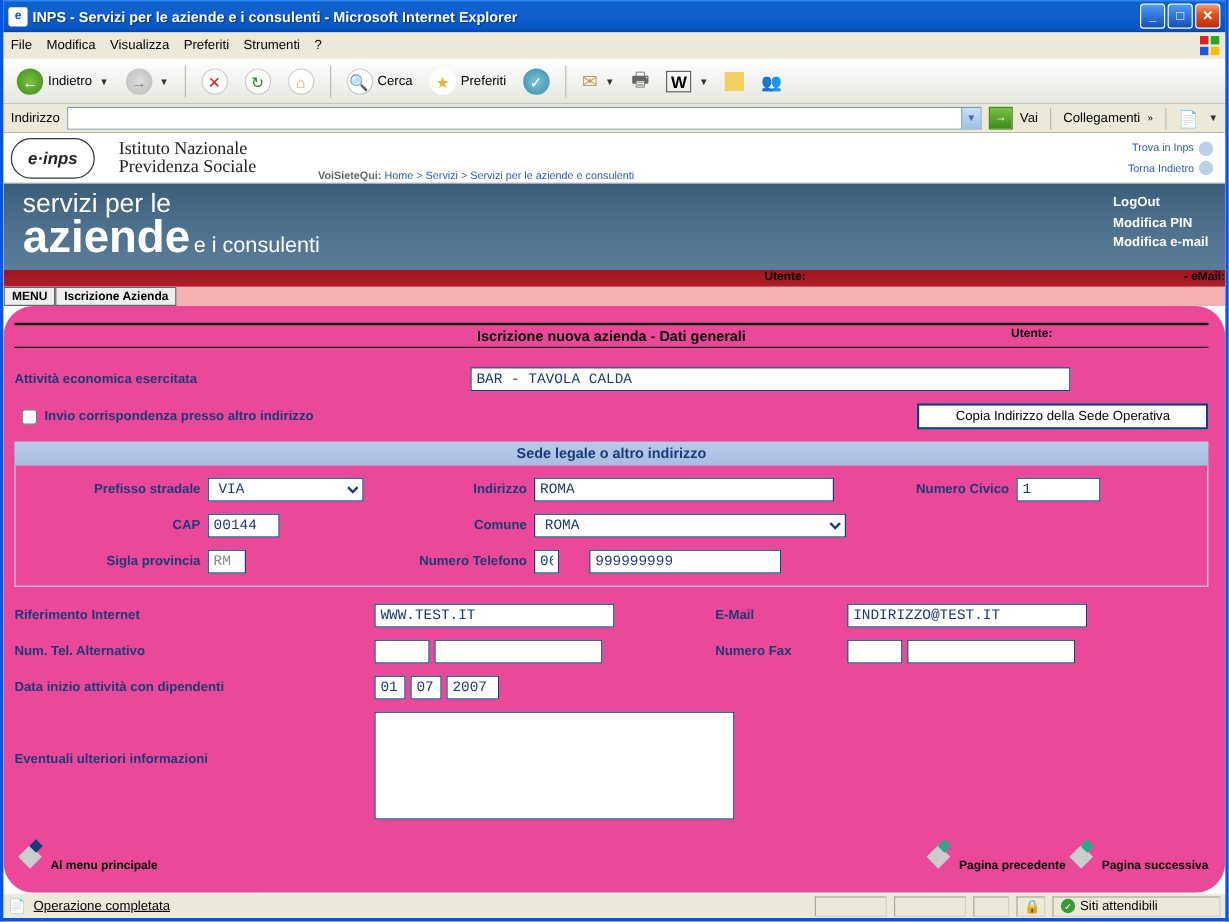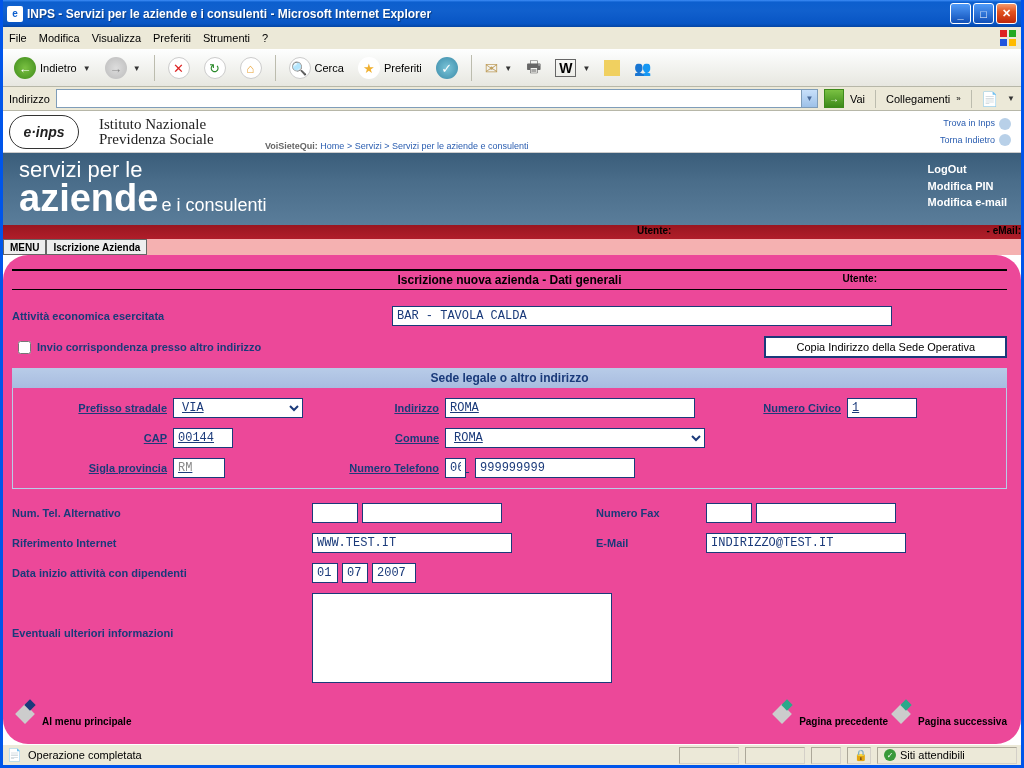--- a/index.html
+++ b/index.html
@@ -62,36 +62,36 @@
 .form-title .ut { position:absolute; right: 130px; font-size:10px; }
 .hr2 { border-top: 1px solid #000; margin-bottom: 16px; }
 
 .row { display:flex; align-items:center; margin-bottom: 10px; }
 .lbl { color:#1a3a7a; }
 input.f, select.f { border:1px solid #1a3a7a; height:20px; font-family: 'Courier New', monospace; font-size:12px; color:#1a3a7a; padding:0 4px; background:#fff; }
 input.f[readonly]{ color:#888; }
 .btn-copy { border:2px solid #1a3a7a; background:#fff; color:#000; font-size:11px; padding:3px 30px; font-weight:normal; }
 
 .section-h { background: linear-gradient(to bottom,#b8cce8,#a8bcE0); text-align:center; color:#1a3a7a; padding:3px 0; font-size:12px; }
-.section-body { border:1px solid #b8cce8; border-top:none; padding: 10px 14px; text-decoration: underline; }
+.section-body { border:1px solid #b8cce8; border-top:none; padding: 10px 14px; }
 .grid { display:grid; grid-template-columns: 140px 140px 120px 260px 130px 90px; gap: 10px 6px; align-items:center; }
 .grid .r { text-align:right; }
 
 textarea.f { border:1px solid #1a3a7a; font-family:'Courier New',monospace; font-size:12px; resize:none; }
 
 .footer-nav { display:flex; padding: 8px 0 10px 0; }
 .fnav { display:flex; align-items:flex-end; gap:4px; color:#000; font-size:10px; cursor:pointer; }
 .fnav .dia { width: 26px; height: 26px; position:relative; }
 .dia::before { content:''; position:absolute; width:14px; height:14px; background:#ccc; transform:rotate(45deg); left:6px; top:6px; }
 .dia.blue::after { content:''; position:absolute; width:8px; height:8px; background:#1a3a7a; transform:rotate(45deg); left:14px; top:0; }
 .dia.teal::after { content:''; position:absolute; width:8px; height:8px; background:#2aa88a; transform:rotate(45deg); left:14px; top:0; }
 
 .statusbar { height: 21px; background:#ece9d8; border-top:1px solid #fff; display:flex; align-items:center; font-size:11px; padding:0 4px; gap:6px; }
 .statusbar .cell { border:1px solid #d4d0c8; border-top-color:#aca899; border-left-color:#aca899; height:17px; padding:0 6px; display:flex;align-items:center; }
-.statusbar .flex { flex:1; }
+.statusbar .flex { flex:1;text-decoration:underline; }
 .lock { color:#c08000; font-size:11px; }
 .tick { width:12px;height:12px;border-radius:50%;background:#3a9a3a;color:#fff;display:inline-flex;align-items:center;justify-content:center;font-size:8px;margin-right:4px; }
 .caret { font-size:8px; margin-left:2px; color:#333; }
 </style>
 </head>
 <body>
 
 <div class="xp-window">
 
   <div class="titlebar">
@@ -260,47 +260,47 @@
           <input class="f" style="width: 70px;" value="1">
 
           <span class="lbl r">CAP</span>
           <input class="f" style="width: 60px;" value="00144">
           <span class="lbl r">Comune</span>
           <select class="f" style="width:260px"><option>ROMA</option></select>
           <span></span>
             <span></span>
 
           <span class="lbl r">Sigla provincia</span>
-          <input class="f" readonly="" style="width: 52px;" value="RM">
+          <input class="f" readonly="" style="width: 32px;" value="RM">
           <span class="lbl r">Numero Telefono</span>
           <div>
             <input class="f" style="width: 21px;" value="06">
-            <input class="f" style="width: 160px; margin-left: 6px;" value="999999999">
+            <input class="f" style="width: 160px; margin-left: 22px;" value="999999999">
           </div>
           <span></span>
             <span></span>
         </div>
       </div>
 
       <div style="height:14px"></div>
+
+      <div class="row">
+        <span class="lbl" style="width:300px">Riferimento Internet</span>
+        <input class="f" style="width: 200px;" value="WWW.TEST.IT">
+        <span class="lbl" style="width:110px;margin-left:84px">E-Mail</span>
+        <input class="f" style="width: 200px;" value="INDIRIZZO@TEST.IT">
+      </div>
 
       <div class="row">
         <span class="lbl" style="width:300px">Num. Tel. Alternativo</span>
         <input class="f" style="width: 46px;">
         <input class="f" style="width: 140px; margin-left: 4px;">
         <span class="lbl" style="width:110px;margin-left:94px">Numero Fax</span>
         <input class="f" style="width: 46px;">
         <input class="f" style="width: 140px; margin-left: 4px;">
-      </div>
-
-      <div class="row">
-        <span class="lbl" style="width:300px">Riferimento Internet</span>
-        <input class="f" style="width: 200px;" value="WWW.TEST.IT">
-        <span class="lbl" style="width:110px;margin-left:84px">E-Mail</span>
-        <input class="f" style="width: 200px;" value="INDIRIZZO@TEST.IT">
       </div>
 
       <div class="row">
         <span class="lbl" style="width:300px">Data inizio attività con dipendenti</span>
         <input class="f" style="width: 26px;" value="01">
         <input class="f" style="width: 26px; margin-left: 4px;" value="07">
         <input class="f" style="width: 44px; margin-left: 4px;" value="2007">
       </div>
 
       <div class="row" style="align-items:flex-start">

